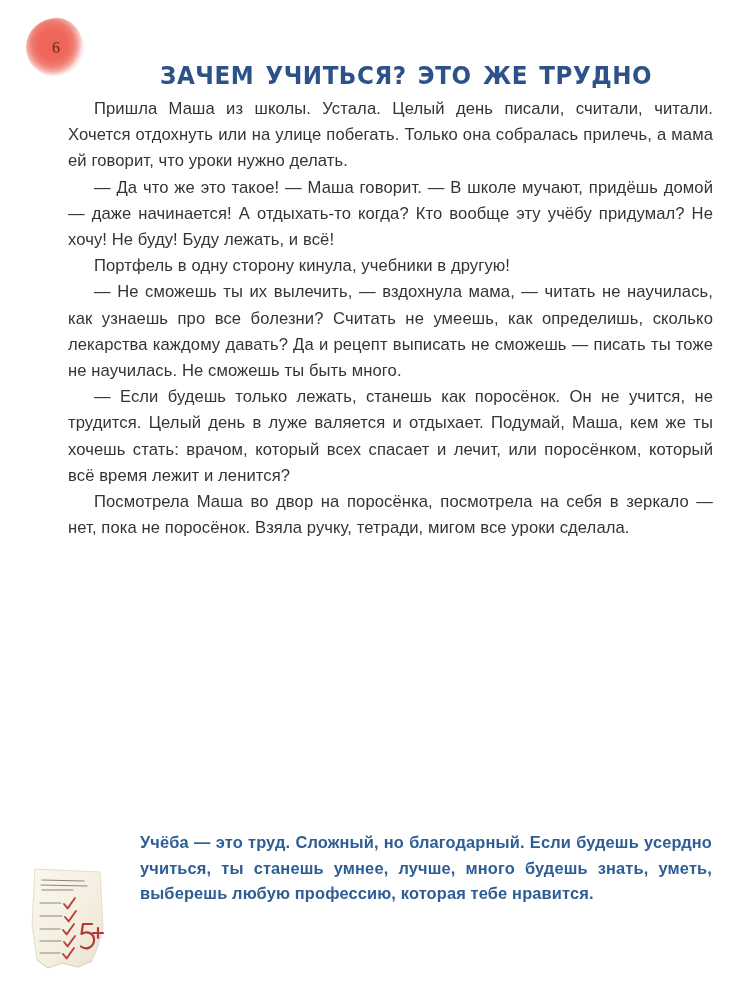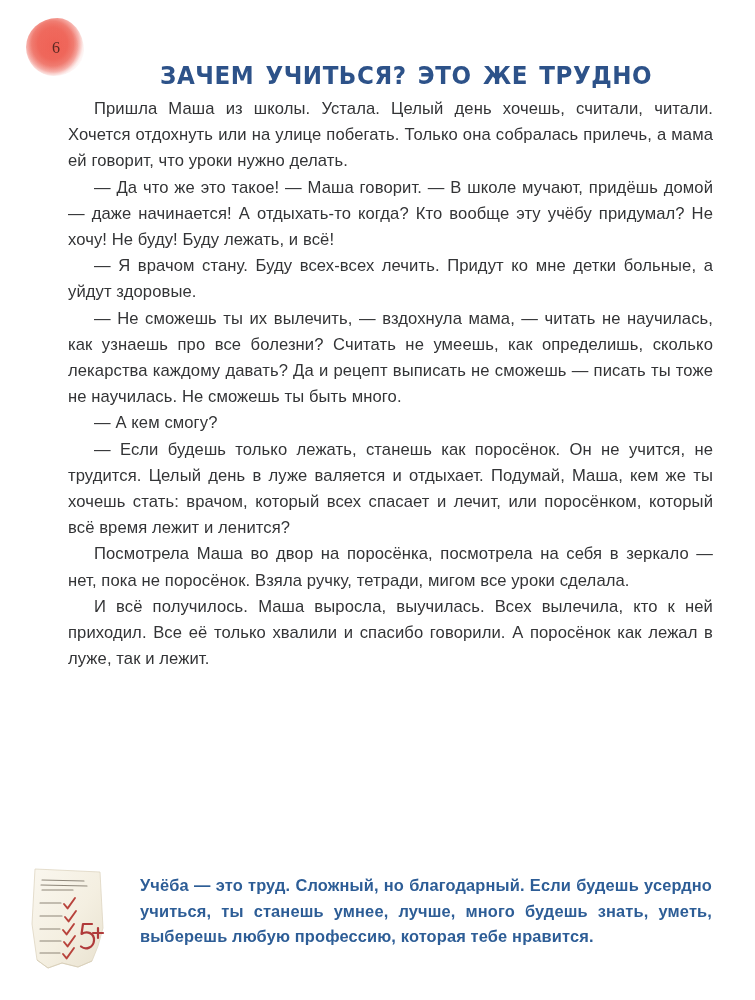--- a/index.html
+++ b/index.html
@@ -99,21 +99,21 @@
     text-align: justify;
     text-indent: 26px;
     letter-spacing: 0.1px;
     hyphens: manual;
   }
 
   
   .conclusion {
     position: absolute;
     left: 140px;
-    top: 873px;
+    top: 830px;
     width: 572px;
   }
 
   .conclusion p {
     margin: 0;
     font-size: 16.4px;
     line-height: 25.6px;
     font-weight: bold;
     color: #2d5d96;
     text-align: justify;
@@ -141,28 +141,26 @@
 <div class="page">
 
   <div class="page-number-blob">
     <span class="blob-shape"></span>
     <span class="page-num">6</span>
   </div>
 
   <h1 class="chapter-title">ЗАЧЕМ УЧИТЬСЯ? ЭТО ЖЕ ТРУДНО</h1>
 
   <div class="story">
-    <p>Пришла Маша из школы. Устала. Целый день хочешь, считали, читали. Хочется отдохнуть или на улице побегать. Только она собралась прилечь, а мама ей говорит, что уроки нужно делать.</p>
+    <p>Пришла Маша из школы. Устала. Целый день писали, считали, читали. Хочется отдохнуть или на улице побегать. Только она собралась прилечь, а мама ей говорит, что уроки нужно делать.</p>
     <p>— Да что же это такое! — Маша говорит. — В школе мучают, придёшь домой — даже начинается! А отдыхать-то когда? Кто вообще эту учёбу придумал? Не хочу! Не буду! Буду лежать, и всё!</p>
-    <p>— Я врачом стану. Буду всех-всех лечить. Придут ко мне детки больные, а уйдут здоровые.</p>
+    <p>Портфель в одну сторону кинула, учебники в другую!</p>
     <p>— Не сможешь ты их вылечить, — вздохнула мама, — читать не научилась, как узнаешь про все болезни? Считать не умеешь, как определишь, сколько лекарства каждому давать? Да и рецепт выписать не сможешь — писать ты тоже не научилась. Не сможешь ты быть много.</p>
-    <p>— А кем смогу?</p>
     <p>— Если будешь только лежать, станешь как поросёнок. Он не учится, не трудится. Целый день в луже валяется и отдыхает. Подумай, Маша, кем же ты хочешь стать: врачом, который всех спасает и лечит, или поросёнком, который всё время лежит и ленится?</p>
     <p>Посмотрела Маша во двор на поросёнка, посмотрела на себя в зеркало — нет, пока не поросёнок. Взяла ручку, тетради, мигом все уроки сделала.</p>
-    <p>И всё получилось. Маша выросла, выучилась. Всех вылечила, кто к ней приходил. Все её только хвалили и спасибо говорили. А поросёнок как лежал в луже, так и лежит.</p>
   </div>
 
   <div class="worksheet-illustration">
     <svg viewBox="0 0 86 108" xmlns="http://www.w3.org/2000/svg" aria-hidden="true">
       <defs>
         <linearGradient id="paperShade" x1="0" y1="0" x2="1" y2="1">
           <stop offset="0%" stop-color="#faf7ef"></stop>
           <stop offset="55%" stop-color="#f4efe1"></stop>
           <stop offset="100%" stop-color="#e9e2d0"></stop>
         </linearGradient>

